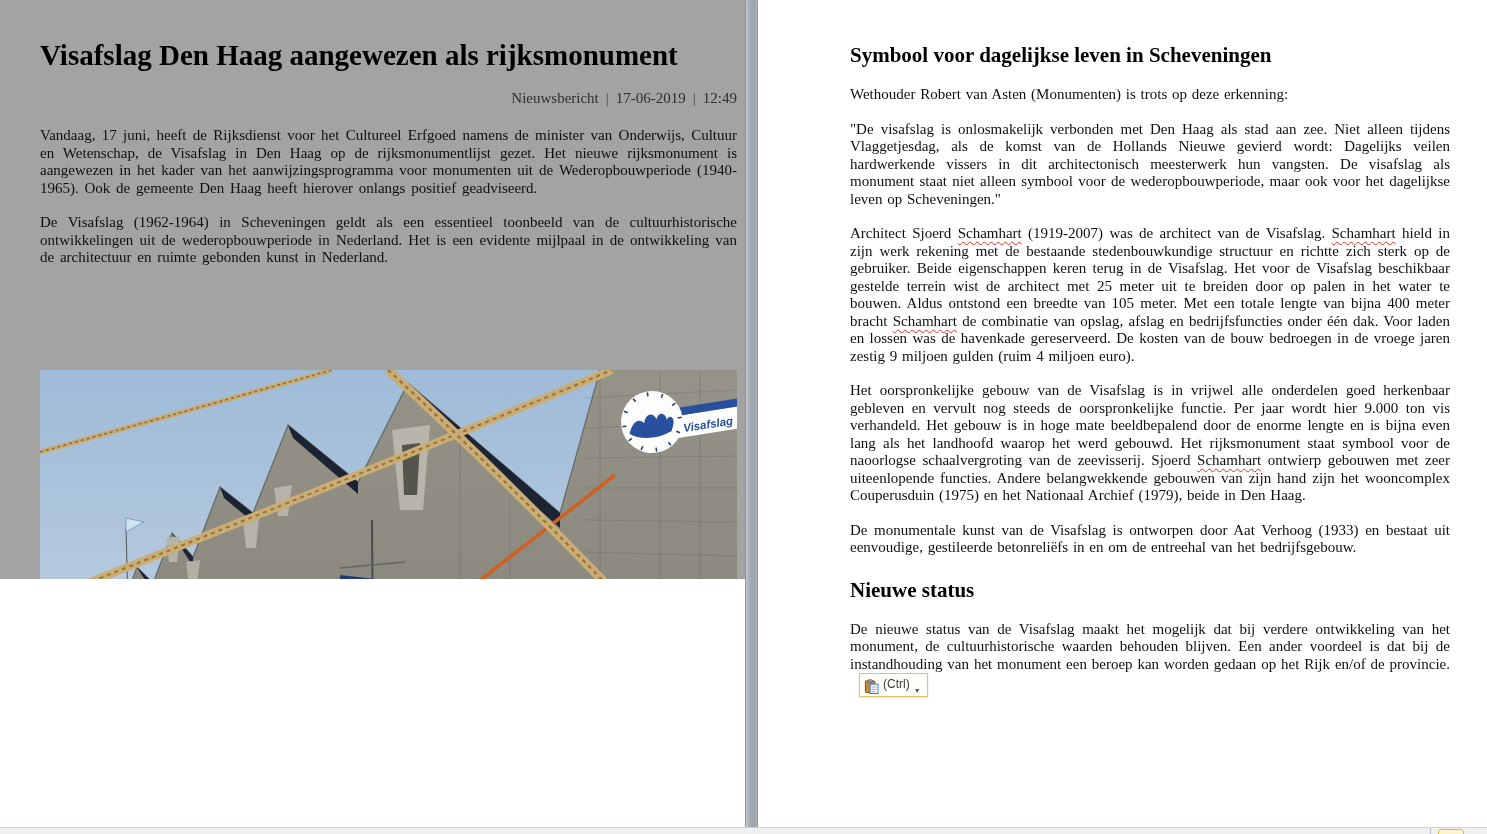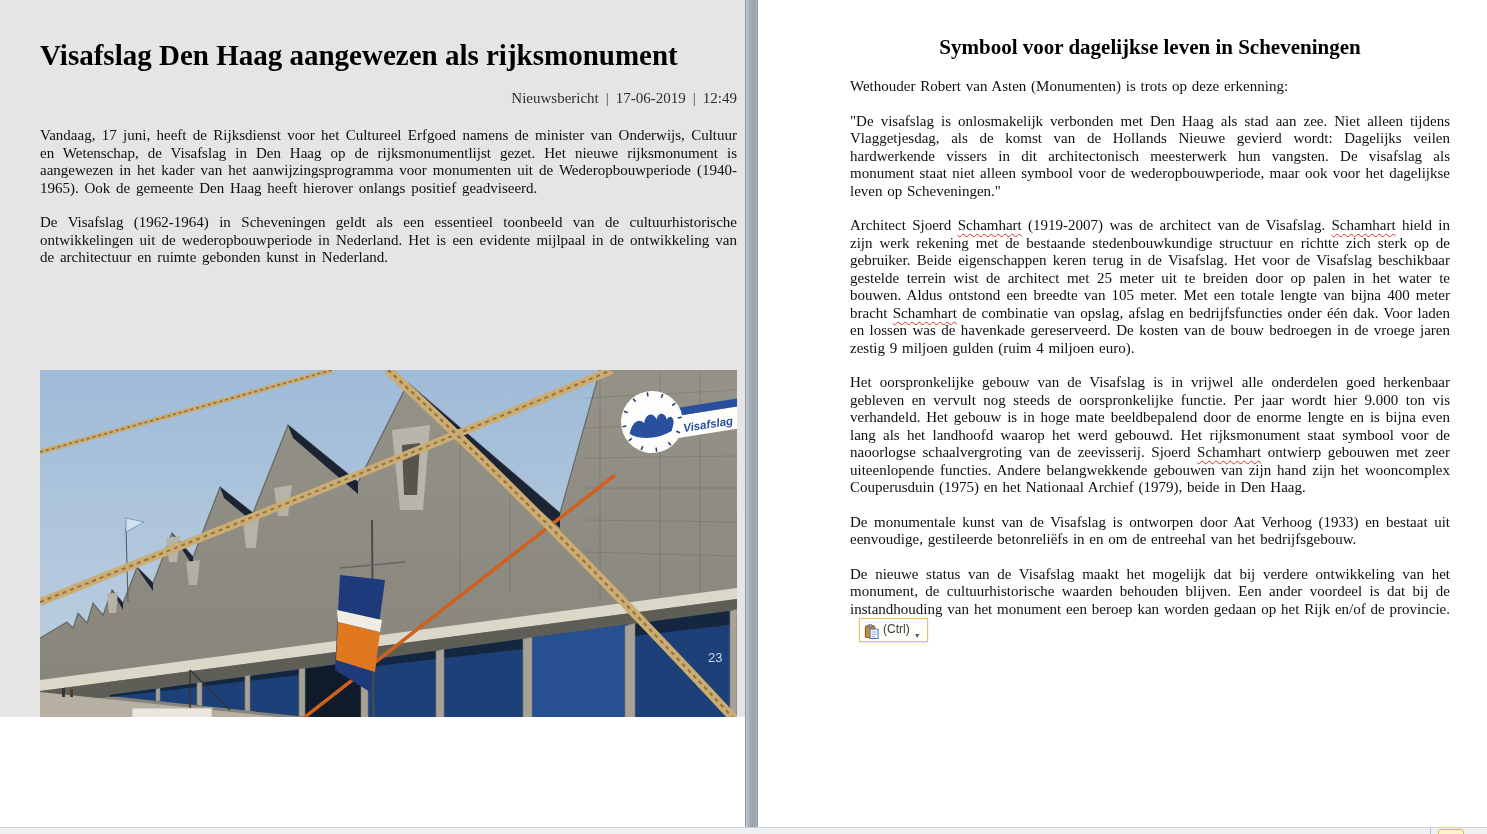--- a/index.html
+++ b/index.html
@@ -1,37 +1,37 @@
 <!DOCTYPE html>
 <html><head>
 <meta charset="utf-8">
 <style>
   html,body{margin:0;padding:0;background:#fff;}
   .screen{position:relative;width:1487px;height:834px;background:#ffffff;overflow:hidden;
           font-family:"Liberation Serif","DejaVu Serif",serif;color:#0f0f0f;}
   
-  .page-left{position:absolute;left:0;top:0;width:745px;height:717px;overflow:hidden;
-             padding:36px 8px 0 40px;box-sizing:border-box;background:#e5e5e5;}
+  .page-left{position:absolute;left:0;top:0;width:745px;height:579px;overflow:hidden;
+             padding:36px 8px 0 40px;box-sizing:border-box;background:#a3a3a3;}
   h1{font-size:29px;line-height:38px;margin:0 0 16px;font-weight:bold;color:#000;}
   .meta{font-size:15px;margin:0 0 20px;color:#2e2e2e;text-align:right;}
   .meta .sep{margin:0 7px;color:#4a4a4a;}
   .body-text{font-size:15px;line-height:17.5px;text-align:justify;margin:0 0 17px;word-spacing:2px;}
   .page-right .body-text{word-spacing:1px;}
   .photo{position:absolute;left:40px;top:370px;width:697px;height:457px;margin:0;overflow:hidden;}
   .photo svg{display:block;}
   
   .scrollbar{position:absolute;left:745px;top:0;width:13px;height:827px;background:#e8eaec;}
   .scrollbar .thumb{position:absolute;left:0;top:0;width:13px;height:827px;border-radius:1px;
        background:linear-gradient(to right,#c3c8ce,#a7adb4 35%,#9aa0a8 80%,#b4b9bf);
        border-left:1px solid #8f959d;border-right:1px solid #8f959d;box-sizing:border-box;}
   
   .page-right{position:absolute;left:850px;top:0;width:600px;height:827px;overflow:hidden;
               padding-top:30px;box-sizing:border-box;background:#fff;}
   h2{font-size:21px;line-height:26px;margin:20px 0 18px;font-weight:bold;color:#000;}
-  .section:first-child h2{margin-top:4px;text-align:center;}
+  .section:first-child h2{margin-top:12px;}
   .sq{text-decoration:underline;text-decoration-style:wavy;text-decoration-color:#e03020;
       text-decoration-thickness:1px;text-underline-offset:3px;}
   
   .paste-btn{display:inline-flex;align-items:flex-end;gap:4px;border:1px solid #e2c36d;background:#fffef8;
              padding:2px 6px 2px 4px;margin-left:9px;vertical-align:-4px;cursor:default;
              font-family:"Liberation Sans","DejaVu Sans",sans-serif;font-size:12px;color:#3a3a3a;
              box-shadow:0 1px 2px rgba(0,0,0,0.12);}
   .paste-caret{font-size:7px;color:#555;line-height:1;}
   
   .bottom-bar{position:absolute;left:0;bottom:0;width:1487px;height:7px;background:#eef0f1;
@@ -252,20 +252,21 @@
       <p class="body-text">"De visafslag is onlosmakelijk verbonden met Den Haag als stad aan zee. Niet alleen tijdens Vlaggetjesdag, als de komst van de Hollands Nieuwe gevierd wordt: Dagelijks veilen hardwerkende vissers in dit architectonisch meesterwerk hun vangsten. De visafslag als monument staat niet alleen symbool voor de wederopbouwperiode, maar ook voor het dagelijkse leven op Scheveningen."</p>
     </div>
     <div class="section">
       <p class="body-text">Architect Sjoerd <span class="sq">Schamhart</span> (1919-2007) was de architect van de Visafslag. <span class="sq">Schamhart</span> hield in zijn werk rekening met de bestaande stedenbouwkundige structuur en richtte zich sterk op de gebruiker. Beide eigenschappen keren terug in de Visafslag. Het voor de Visafslag beschikbaar gestelde terrein wist de architect met 25 meter uit te breiden door op palen in het water te bouwen. Aldus ontstond een breedte van 105 meter. Met een totale lengte van bijna 400 meter bracht <span class="sq">Schamhart</span> de combinatie van opslag, afslag en bedrijfsfuncties onder één dak. Voor laden en lossen was de havenkade gereserveerd. De kosten van de bouw bedroegen in de vroege jaren zestig 9 miljoen gulden (ruim 4 miljoen euro).</p>
     </div>
     <div class="section">
       <p class="body-text">Het oorspronkelijke gebouw van de Visafslag is in vrijwel alle onderdelen goed herkenbaar gebleven en vervult nog steeds de oorspronkelijke functie. Per jaar wordt hier 9.000 ton vis verhandeld. Het gebouw is in hoge mate beeldbepalend door de enorme lengte en is bijna even lang als het landhoofd waarop het werd gebouwd. Het rijksmonument staat symbool voor de naoorlogse schaalvergroting van de zeevisserij. Sjoerd <span class="sq">Schamhart</span> ontwierp gebouwen met zeer uiteenlopende functies. Andere belangwekkende gebouwen van zijn hand zijn het wooncomplex Couperusduin (1975) en het Nationaal Archief (1979), beide in Den Haag.</p>
       <p class="body-text">De monumentale kunst van de Visafslag is ontworpen door Aat Verhoog (1933) en bestaat uit eenvoudige, gestileerde betonreliëfs in en om de entreehal van het bedrijfsgebouw.</p>
     </div>
     <div class="section">
+      <h2>Nieuwe status</h2>
       <p class="body-text"><span>De nieuwe status van de Visafslag maakt het mogelijk dat bij verdere ontwikkeling van het monument, de cultuurhistorische waarden behouden blijven. Een ander voordeel is dat bij de instandhouding van het monument een beroep kan worden gedaan op het Rijk en/of de provincie.</span><span class="paste-btn">
             <svg width="15" height="15" viewBox="0 0 16 16">
               <rect x="1.5" y="2" width="10" height="12.5" rx="1" fill="#c98a3a" stroke="#7a4a14" stroke-width="1"></rect>
               <rect x="4" y="0.8" width="5" height="2.8" rx="0.8" fill="#9aa0a8" stroke="#5a5f66" stroke-width="0.8"></rect>
               <rect x="6.5" y="5.5" width="8.5" height="10" fill="#ffffff" stroke="#3a6fc4" stroke-width="1"></rect>
               <line x1="8" y1="8.5" x2="13.5" y2="8.5" stroke="#7aa0d8" stroke-width="1"></line>
               <line x1="8" y1="11" x2="13.5" y2="11" stroke="#7aa0d8" stroke-width="1"></line>
               <line x1="8" y1="13.5" x2="12" y2="13.5" stroke="#7aa0d8" stroke-width="1"></line>
             </svg>
             <span>(Ctrl)</span>

